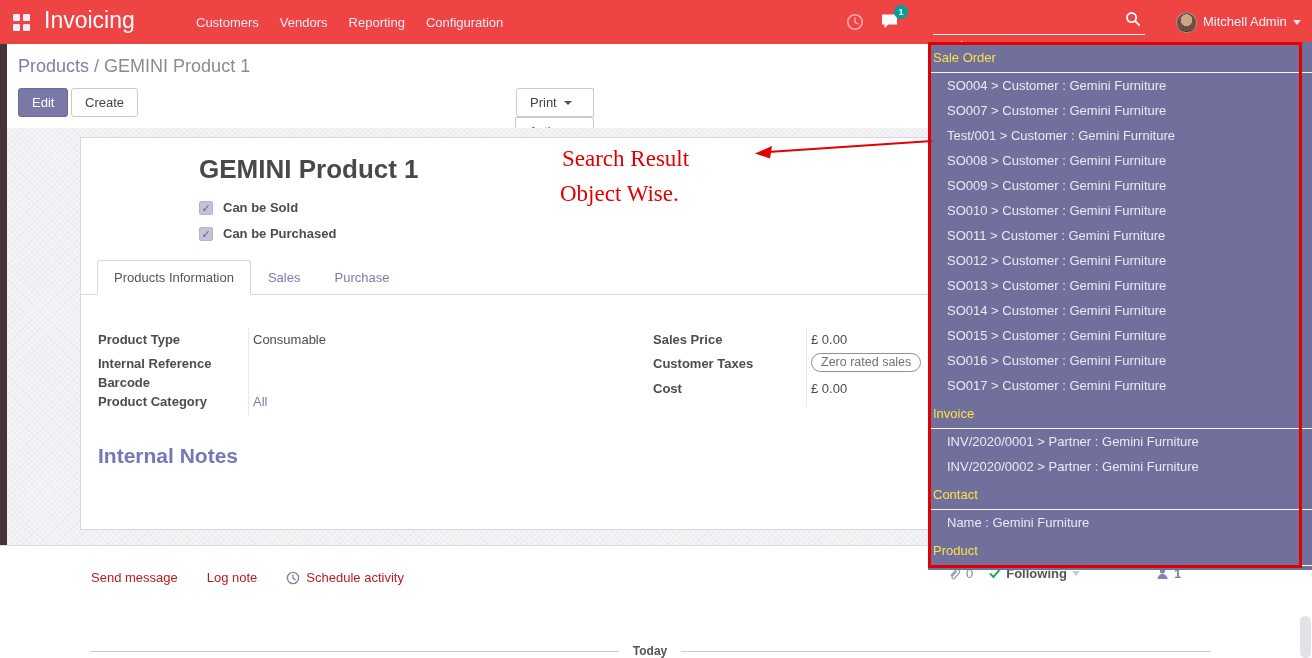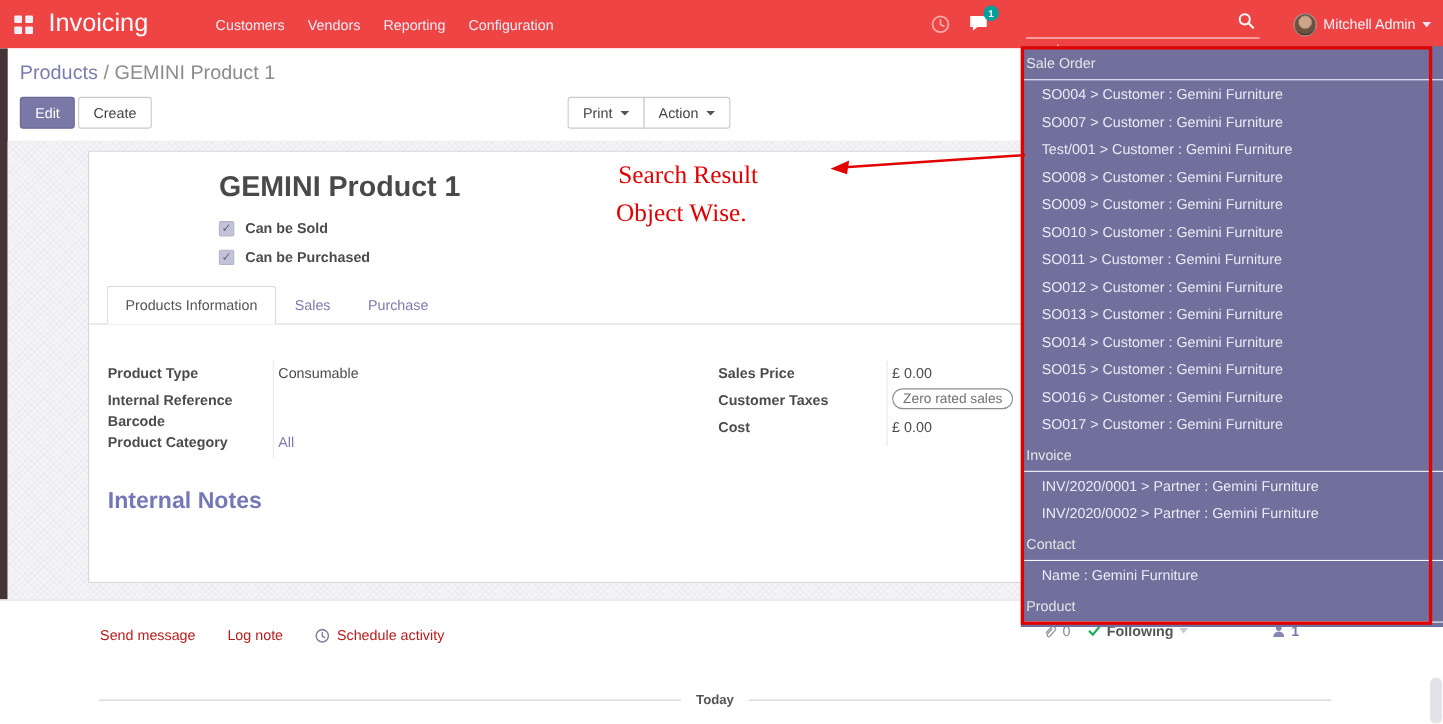--- a/index.html
+++ b/index.html
@@ -30,21 +30,21 @@
 
   
   .control-panel{position:absolute;left:0;top:44px;width:1312px;height:84px;background:#fff;border-bottom:1px solid #e7e7e7;}
   .breadcrumb{position:absolute;left:18px;top:12px;font-size:18px;}
   .breadcrumb .bc-parent{color:#7d7dab;cursor:pointer;}
   .breadcrumb .bc-sep,.breadcrumb .bc-current{color:#8c8c8c;}
   .btn{display:inline-flex;align-items:center;height:29px;padding:0 13px;font-size:13px;border-radius:3px;
     box-sizing:border-box;cursor:pointer;}
   .btn-edit{position:absolute;left:18px;top:44px;background:#7a78a6;border:1px solid #6b6996;color:#fff;}
   .btn-create{position:absolute;left:71px;top:44px;background:#fff;border:1px solid #cacaca;color:#444;}
-  .btn-group{position:absolute;left:516px;top:44px;display:flex;}
+  .btn-group{position:absolute;left:516px;top:44px;display:flex;flex-direction:column;}
   .btn-group .btn{background:#fff;border:1px solid #cacaca;color:#444;border-radius:0;}
   .btn-group .btn:first-child{border-radius:3px 0 0 3px;}
   .btn-group .btn:last-child{border-radius:0 3px 3px 0;margin-left:-1px;}
   .btn .dcaret{margin-left:7px;width:0;height:0;border-left:4px solid transparent;border-right:4px solid transparent;border-top:4px solid #555;}
 
   
   .left-strip{position:absolute;left:0;top:44px;width:7px;height:501px;background:#453338;}
   .sheet-bg{position:absolute;left:7px;top:128px;width:1305px;height:417px;background:#f4f4f7;
     background-image:repeating-linear-gradient(45deg,rgba(120,120,140,.05) 0 1px,transparent 1px 4px),
                      repeating-linear-gradient(-45deg,rgba(120,120,140,.05) 0 1px,transparent 1px 4px);}
@@ -72,25 +72,25 @@
   .chatter{position:absolute;left:0;top:545px;width:1312px;height:113px;background:#fff;border-top:1px solid #dcdcdc;}
   .chat-links{position:absolute;left:91px;top:24px;display:flex;gap:29px;align-items:flex-end;font-size:13px;color:#b91c1c;}
   .chat-links .clink{cursor:pointer;display:flex;align-items:center;gap:6px;}
   .follow-row{position:absolute;left:948px;top:20px;display:flex;align-items:center;gap:16px;font-size:13px;z-index:1;}
   .follow-row .fr-item{display:flex;align-items:center;gap:5px;cursor:pointer;}
   .fr-count{color:#8a8a9a;}
   .following-label{color:#555;font-weight:bold;}
   .follower-num{color:#7c7bad;font-weight:bold;}
   .today-divider{position:absolute;left:90px;top:82px;width:1120px;display:flex;align-items:center;}
   .today-divider .line{flex:1;height:1px;background:#ccc;}
-  .today-divider .tlabel{margin:1px 14px;font-size:12px;font-weight:bold;color:#555;}
+  .today-divider .tlabel{margin:16px 14px;font-size:12px;font-weight:bold;color:#555;}
 
   
   .search-dropdown{position:absolute;left:928px;top:42px;width:384px;height:528px;background:#716f9c;z-index:40;overflow:hidden;}
-  .sd-group-header{padding:8px 0 7px 5px;font-size:13px;color:#e5e5e5;border-bottom:1px solid #f6f6fb;}
+  .sd-group-header{padding:8px 0 7px 5px;font-size:13px;color:#fde047;border-bottom:1px solid #f6f6fb;}
   .sd-item{height:25px;line-height:25px;padding-left:19px;font-size:13px;color:#eaeaf4;white-space:nowrap;overflow:hidden;cursor:pointer;}
   .red-frame{position:absolute;left:928px;top:42px;width:368px;height:520px;border:3px solid #e30000;z-index:45;pointer-events:none;}
 
   
   .annotation{position:absolute;z-index:46;font-family:"Liberation Serif",serif;font-size:23px;color:#e00000;}
   .ann-l1{left:562px;top:146px;}
   .ann-l2{left:560px;top:181px;}
   .ann-arrow{position:absolute;left:752px;top:136px;z-index:46;pointer-events:none;}
 
   .scroll-thumb{position:absolute;right:1px;top:616px;width:11px;height:42px;background:#e2e2e8;border-radius:6px;z-index:2;cursor:pointer;}

